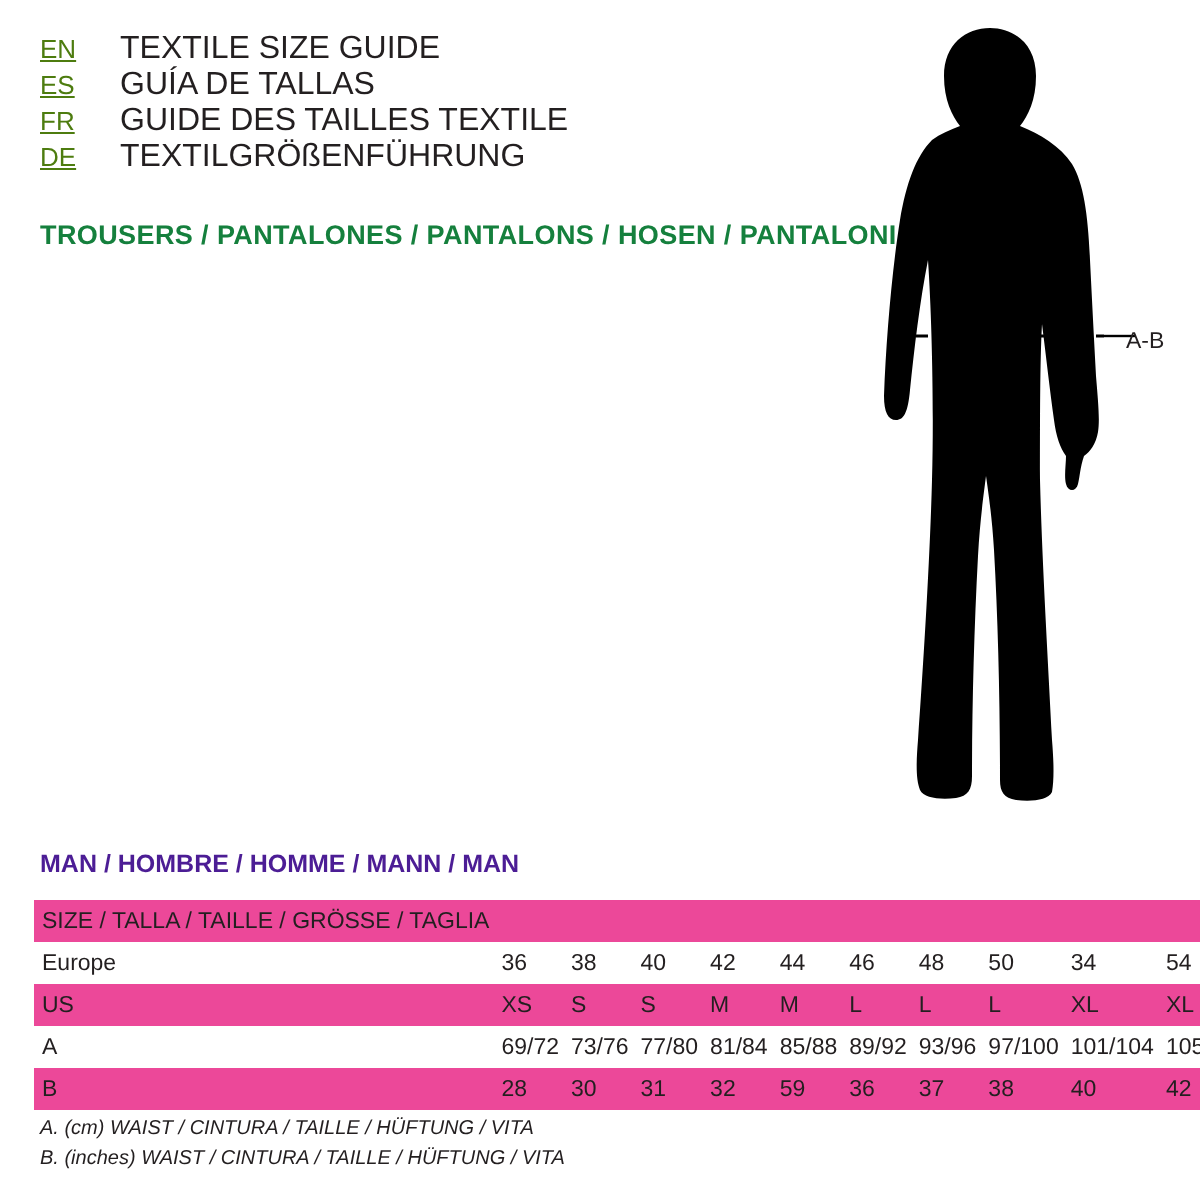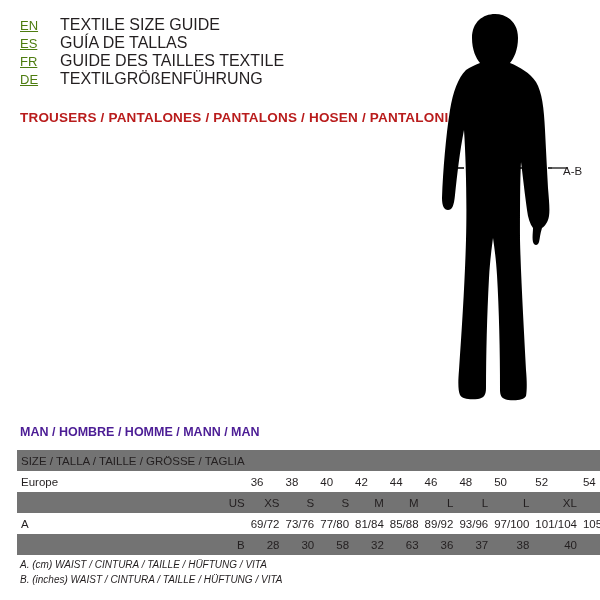--- a/index.html
+++ b/index.html
@@ -47,21 +47,21 @@
   }
 
   
   .section-title {
     position: absolute;
     left: 20px;
     top: 110px;
     font-size: 13.5px;
     font-weight: bold;
     letter-spacing: 0.2px;
-    color: #b91c1c;
+    color: #15803d;
   }
 
   
   .figure-wrap {
     position: absolute;
     left: 400px;
     top: 10px;
     width: 190px;
     height: 400px;
   }
@@ -93,22 +93,21 @@
     border-collapse: collapse;
     font-size: 11.5px;
   }
   .size-table td {
     padding: 2px 2px 2px 4px;
     height: 17px;
     color: #231f20;
     white-space: nowrap;
   }
   .size-table tr.shade td {
-    background: #737373;
-    text-align: right;
+    background: #ec4899;
   }
   .size-table td.label-col {
     width: 88px;
   }
   .size-table td.val {
     width: 42px;
   }
 
   
   .footnotes {
@@ -213,21 +212,21 @@
       <tr>
         <td class="label-col">Europe</td>
         <td class="val">36</td>
         <td class="val">38</td>
         <td class="val">40</td>
         <td class="val">42</td>
         <td class="val">44</td>
         <td class="val">46</td>
         <td class="val">48</td>
         <td class="val">50</td>
-        <td class="val">52</td>
+        <td class="val">34</td>
         <td class="val">54</td>
 
       </tr>
       <tr class="shade">
         <td class="label-col">US</td>
         <td class="val">XS</td>
         <td class="val">S</td>
         <td class="val">S</td>
         <td class="val">M</td>
         <td class="val">M</td>
@@ -249,23 +248,23 @@
         <td class="val">93/96</td>
         <td class="val">97/100</td>
         <td class="val">101/104</td>
         <td class="val">105/108</td>
 
       </tr>
       <tr class="shade">
         <td class="label-col">B</td>
         <td class="val">28</td>
         <td class="val">30</td>
-        <td class="val">58</td>
+        <td class="val">31</td>
         <td class="val">32</td>
-        <td class="val">63</td>
+        <td class="val">59</td>
         <td class="val">36</td>
         <td class="val">37</td>
         <td class="val">38</td>
         <td class="val">40</td>
         <td class="val">42</td>
 
       </tr>
     </tbody>
   </table>
 

